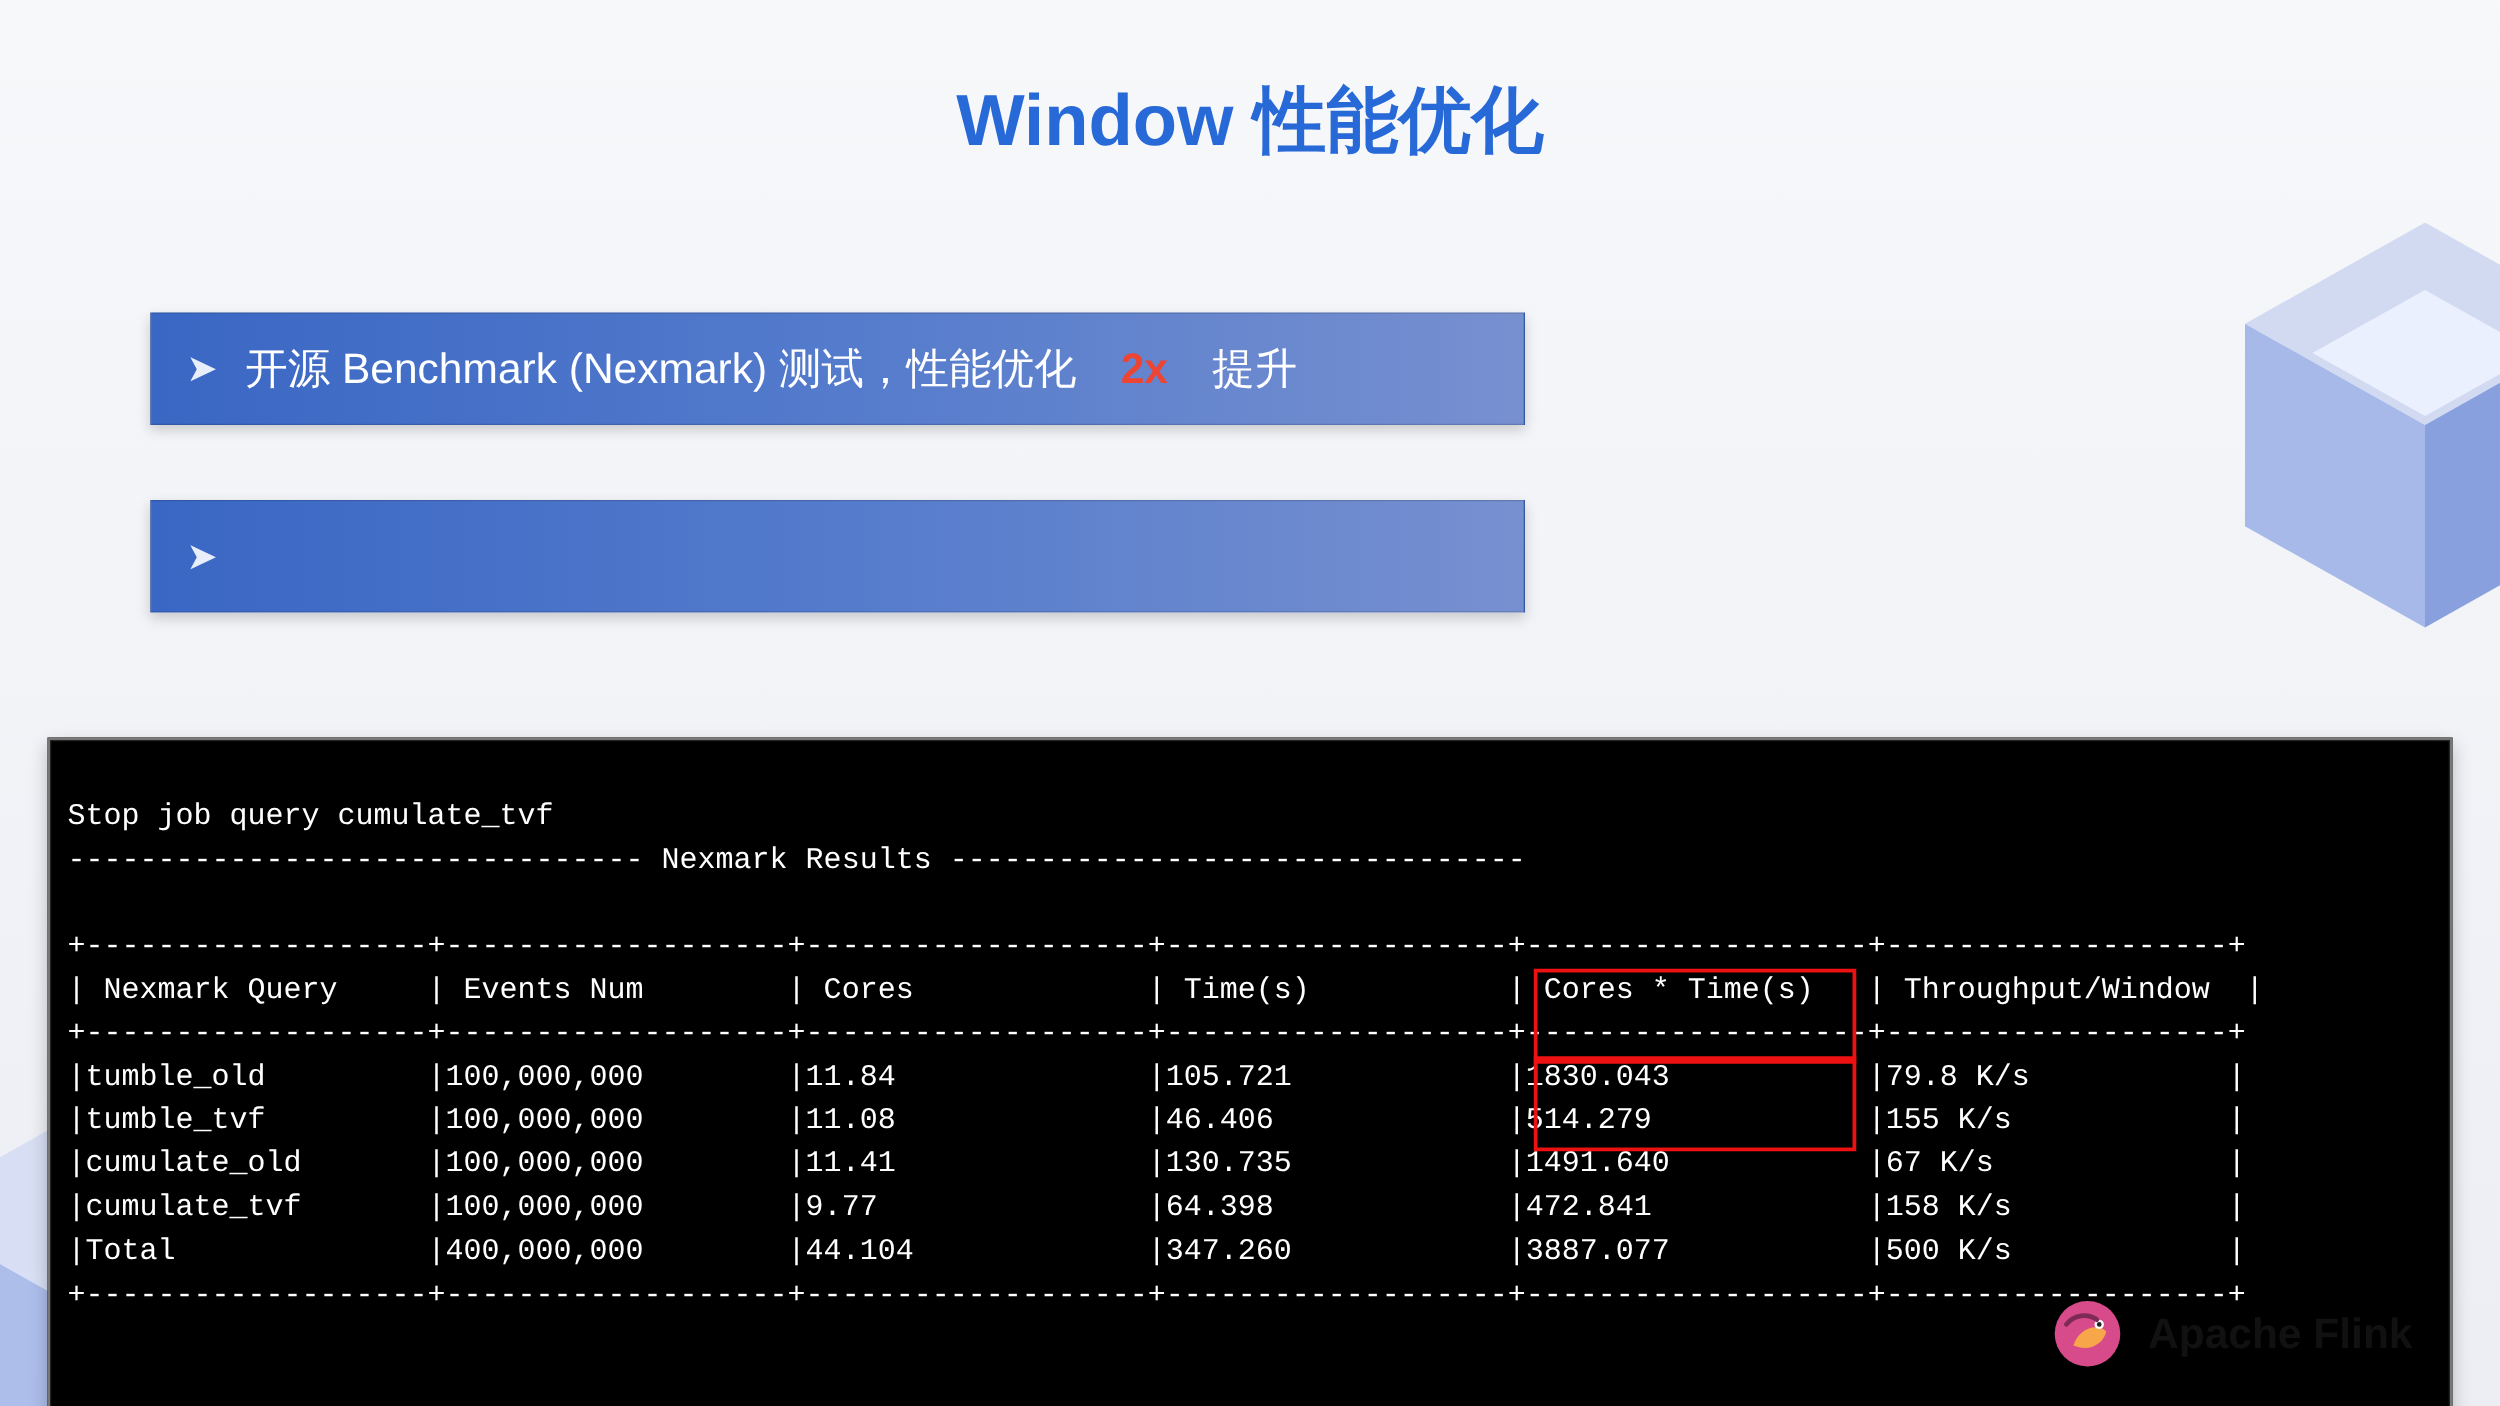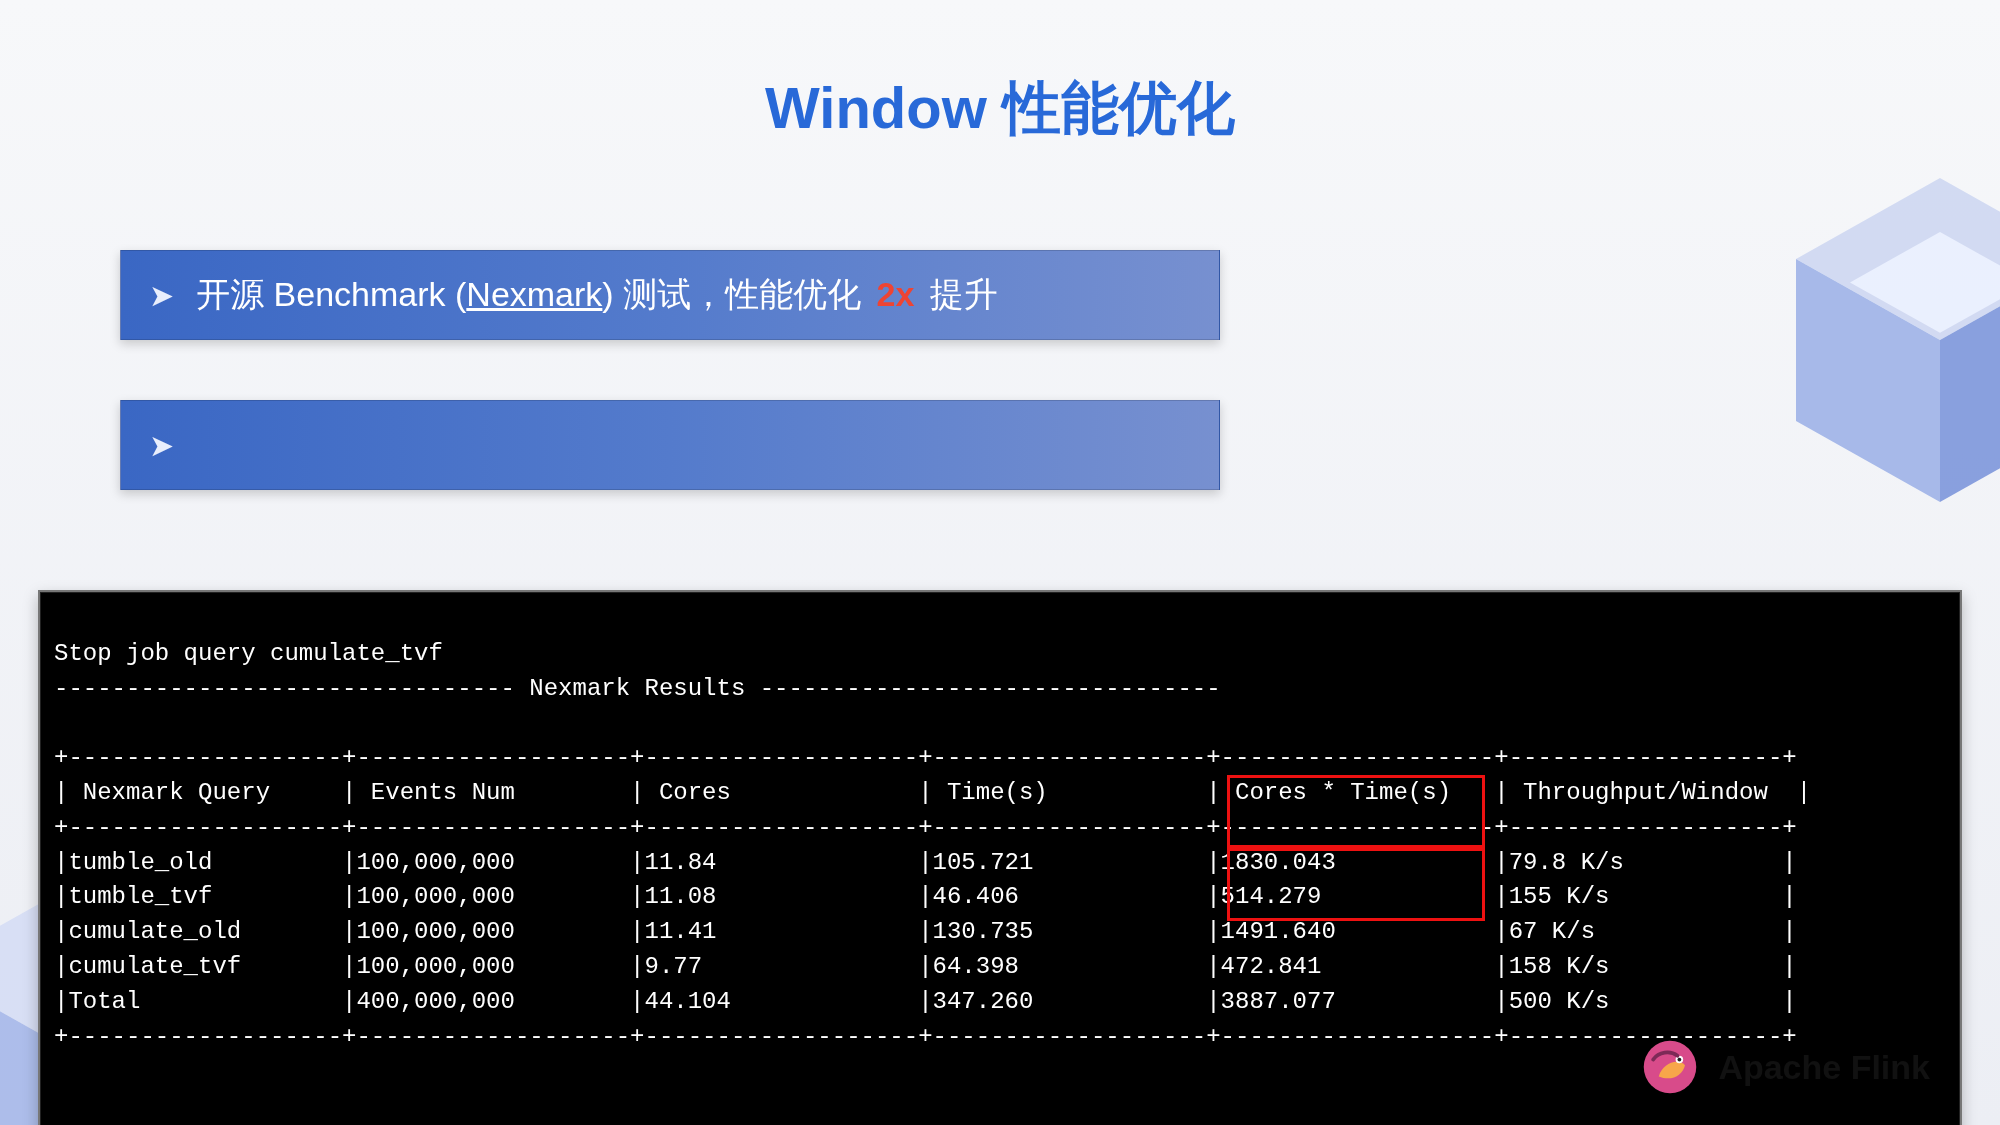--- a/index.html
+++ b/index.html
@@ -2,27 +2,27 @@
 <html><head>
 <meta charset="utf-8">
 <style>
   html,body{margin:0;padding:0;width:2000px;height:1125px;font-family:"Microsoft YaHei","PingFang SC",Arial,sans-serif;background:#f5f5f7;overflow:hidden;position:relative}
   .slide{position:relative;width:2000px;height:1125px;background:linear-gradient(180deg,#f7f8fa 0%,#eceef4 100%)}
   
   .cube{position:absolute;opacity:.9}
   .cube svg{display:block}
   .cube.tr{top:160px;right:-120px}
   .cube.bl{bottom:-90px;left:-110px}
-  .title{position:absolute;top:70px;width:100%;text-align:center;font-size:58px;font-weight:700;color:#2869d8}
+  .title{position:absolute;top:58px;width:100%;text-align:center;font-size:58px;font-weight:700;color:#2869d8}
   .callout{position:absolute;left:120px;width:1100px;height:90px;display:flex;align-items:center;padding:0 28px;box-sizing:border-box;background:linear-gradient(90deg,#3a67c4 0%,#547bcc 50%,#7790d0 100%);color:#fff;font-size:34px;border:1px solid rgba(0,0,0,.15);box-shadow:0 4px 10px rgba(0,0,0,.18)}
   .callout.c1{top:250px}
   .callout.c2{top:400px}
   .callout .chev{margin-right:22px;font-size:30px;color:#e8eefc}
-  .callout .hl{color:#e43;font-weight:700;margin:0 6px}
-  .callout .ul{text-decoration:underline}
+  .callout .hl{color:#e43;font-weight:700;margin:0 26px}
+  .callout .ul{}
   .term{position:absolute;left:38px;right:38px;top:590px;background:#000;color:#fff;border:2px solid #777;font-family:"Courier New",Consolas,monospace;font-size:24px;line-height:1.45;padding:10px 14px;white-space:pre;box-shadow:inset 0 0 0 1px #222,0 6px 14px rgba(0,0,0,.25)}
   .term .row span{display:inline-block}
   .redbox{position:absolute;border:3px solid #e11}
   .footer{position:absolute;right:70px;bottom:28px;display:flex;align-items:center;gap:18px}
   .footer .name{font-size:34px;font-weight:800;color:#111}
   .logo{width:60px;height:60px}
 </style>
 </head>
 <body>
 <div class="slide">

